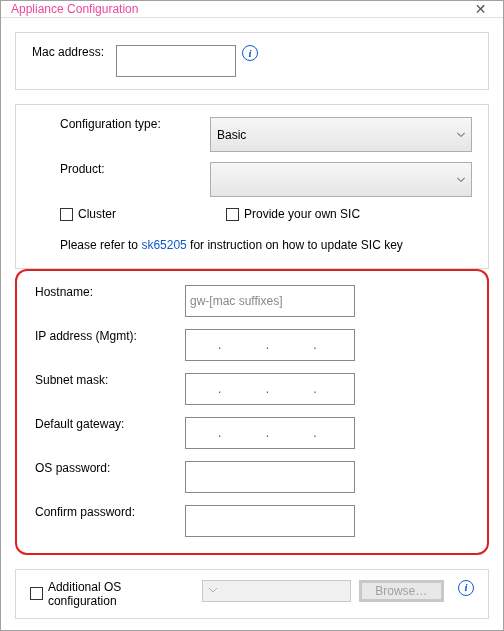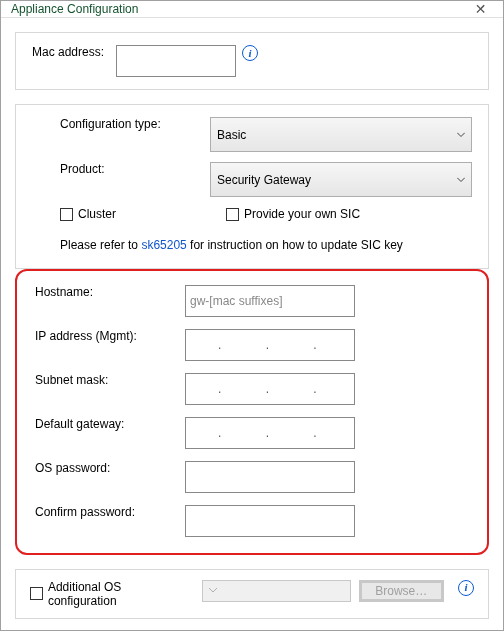--- a/index.html
+++ b/index.html
@@ -22,21 +22,21 @@
   .titlebar {
     height: 30px;
     display: flex;
     align-items: center;
     padding: 0 0 0 10px;
     background: #fff;
     border-bottom: 1px solid #e0e0e0;
   }
   .titlebar-title {
     flex: 1;
-    color: #14532d;
+    color: #ec4899;
   }
   .close-btn {
     width: 45px;
     align-self: stretch;
     display: flex;
     align-items: center;
     justify-content: center;
     font-size: 14px;
     color: #555;
     cursor: pointer;
@@ -236,21 +236,20 @@
           <span class="chev">
             <svg width="8" height="5">
                 <polyline points="0,0 4,4 8,0" fill="none" stroke="#444" stroke-width="1"></polyline>
               </svg>
           </span>
         </div>
       </div>
       <div class="row">
         <span class="lbl">Product:</span>
         <div class="select">
-          <span>Security Gateway</span>
           <span class="chev">
             <svg width="8" height="5">
                 <polyline points="0,0 4,4 8,0" fill="none" stroke="#444" stroke-width="1"></polyline>
               </svg>
           </span>
         </div>
       </div>
       <div class="row" style="margin-bottom:14px;">
         <span class="lbl" style="width:auto">
           <span class="checkbox">

